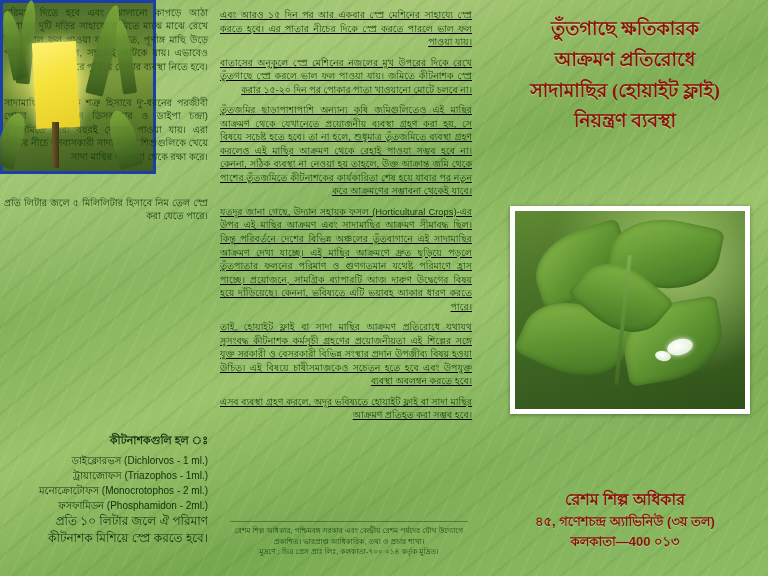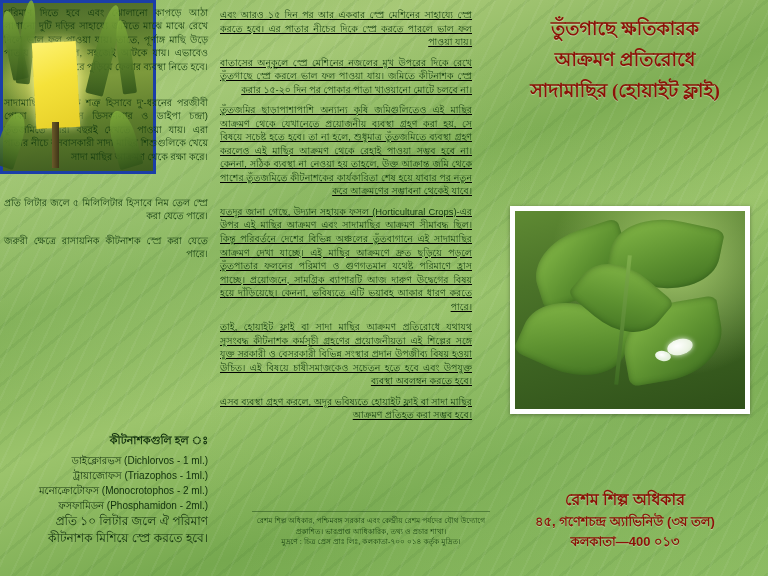--- a/index.html
+++ b/index.html
@@ -121,30 +121,29 @@
   .mid-text {
     color: #123b0e;
     font-size: 9.4px;
     line-height: 1.44;
     text-align: justify;
     direction: rtl;
     margin-bottom: 7px;
   }
   #mid-credit {
     position: absolute;
-    left: 18px; bottom: 28px;
+    left: 18px; bottom: 18px;
     width: 238px;
     border-top: 1px solid rgba(20,60,15,0.45);
     padding-top: 4px;
     color: #16400f;
     font-size: 7.4px;
     line-height: 1.42;
     text-align: center;
     direction: rtl;
-    margin-left: 22px;
   }
   
   #right-panel {
     left: 482px; top: 0;
     width: 286px; height: 576px;
   }
   #cover-title {
     position: absolute;
     left: 6px; top: 14px;
     width: 274px;
@@ -222,21 +221,20 @@
 </head>
 <body>
 
 <div id="page">
 
   <div class="panel" id="left-panel">
 
     <div class="left-text" id="left-block-1">পরিমাণ দিতে হবে এবং ঝোলানো কাপড়ে আঠা লাগানো দুটি দড়ির সাহায্যে জমিতে মাঝে মাঝে রেখে দিলে ভাল ফল পাওয়া যায়। তাতে, পূর্ণাঙ্গ মাছি উড়ে পাতায় বসতে এলে, সহজেই আটকে যায়। এভাবেও সংগ্রহ করে পুড়িয়ে ফেলার ব্যবস্থা নিতে হবে।</div>
     <div class="left-text" id="left-block-2">সাদামাছির প্রাকৃতিক শত্রু হিসাবে দু'-ধরনের পরজীবী পোকা (মাইক্রাসপিস ডিসকালার ও ডাইপা চন্দ্রা) তুঁতজমিতে সারা বছরই দেখতে পাওয়া যায়। এরা পাতার নীচে বসবাসকারী সাদা মাছির শিশুগুলিকে খেয়ে সাদা মাছির আক্রমণ থেকে রক্ষা করে।</div>
     <div class="left-text" id="left-block-3">প্রতি লিটার জলে ৫ মিলিলিটার হিসাবে নিম তেল স্প্রে করা যেতে পারে।</div>
-    <div class="left-text" id="left-block-4">জরুরী ক্ষেত্রে রাসায়নিক কীটনাশক স্প্রে করা যেতে পারে।</div>
 
     <div id="trap-photo">
       <div class="blade" style="left:6px;  top:10px;  width:16px; height:70px; transform:rotate(-12deg);"></div>
       <div class="blade" style="left:20px; top:0px;   width:14px; height:84px; transform:rotate(6deg);"></div>
       <div class="blade" style="left:96px; top:4px;   width:18px; height:92px; transform:rotate(14deg);"></div>
       <div class="blade" style="left:118px;top:20px;  width:14px; height:74px; transform:rotate(-8deg);"></div>
       <div class="blade" style="left:0px;  top:112px; width:22px; height:56px; transform:rotate(18deg);"></div>
       <div class="blade" style="left:112px;top:110px; width:24px; height:58px; transform:rotate(-16deg);"></div>
       <div class="trap-card"></div>
       <div class="post"></div>
@@ -265,20 +263,21 @@
       <div>মুদ্রণে : চিত্র প্রেস প্রাঃ লিঃ, কলকাতা-৭০০ ০১৪ কর্তৃক মুদ্রিত।</div>
     </div>
   </div>
 
   <div class="panel" id="right-panel">
 
     <div id="cover-title">
       <span class="ln">তুঁতগাছে ক্ষতিকারক</span>
       <span class="ln">আক্রমণ প্রতিরোধে</span>
       <span class="ln">সাদামাছির (হোয়াইট ফ্লাই)</span>
+      <span class="ln">নিয়ন্ত্রণ ব্যবস্থা</span>
     </div>
 
     <div id="cover-photo">
       <div class="leaf l1"></div>
       <div class="leaf l2"></div>
       <div class="leaf l3"></div>
       <div class="leaf l4"></div>
       <div class="leaf l5"></div>
       <div class="stem"></div>
       <div class="whitefly"></div>

